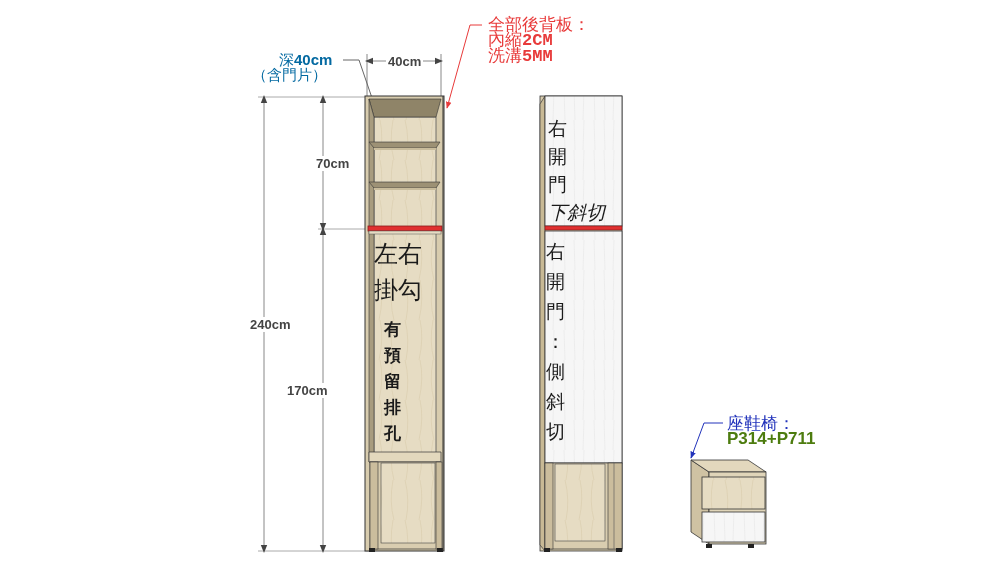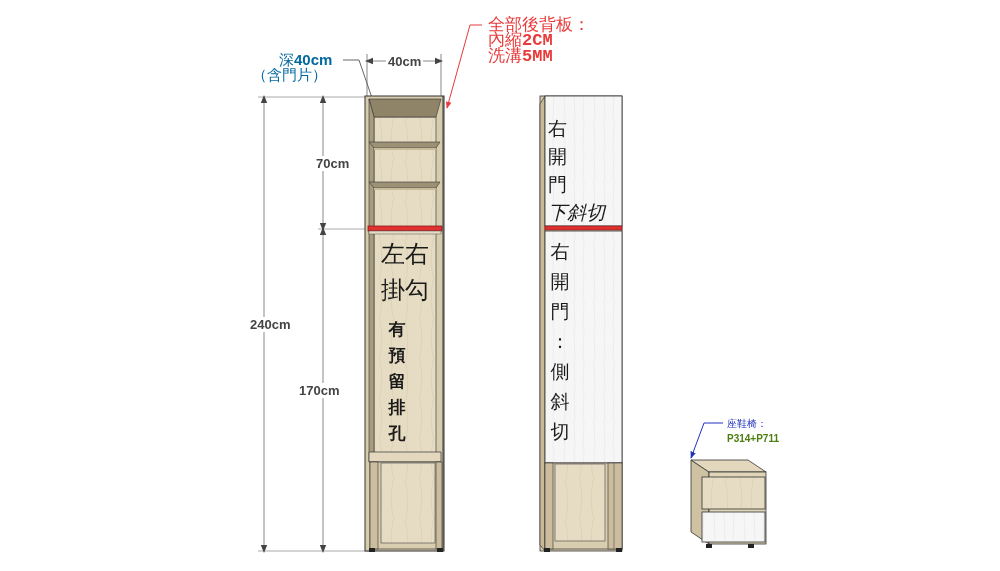--- a/index.html
+++ b/index.html
@@ -2,25 +2,25 @@
 <html><head>
 <meta charset="utf-8">
 <style>
   html, body { margin: 0; padding: 0; background: #ffffff; }
   body { width: 1000px; height: 571px; position: relative; overflow: hidden;
          font-family: "Liberation Sans", "DejaVu Sans", sans-serif; }
   .abs { position: absolute; }
   .dimtxt { position: absolute; font-size: 13px; font-weight: bold; color: #444; background: #fff; line-height: 15px; }
   .note-red { color: #e83a3a; font-size: 17px; line-height: 15px; font-family: "DejaVu Serif", serif; }
   .note-red b { font-family: Liberation Mono, monospace; font-weight: bold; }
-  .note-blue { color: #2233bb; font-size: 10px; line-height: 15px; font-family: "DejaVu Serif", serif; }
+  .note-blue { color: #2233bb; font-size: 17px; line-height: 15px; font-family: "DejaVu Serif", serif; }
   .note-blue b { font-family: "Liberation Sans", sans-serif; font-weight: bold; color: #4d7c0f; text-align: center; }
   .note-black { color: #0369a1; font-size: 15px; line-height: 15px; font-family: "DejaVu Serif", serif; }
   .note-black b { font-family: "Liberation Sans", sans-serif; font-weight: bold; }
-  .vtext { position: absolute; font-family: "DejaVu Sans", sans-serif; color: #1a1a1a; text-align: center; }
+  .vtext { position: absolute; font-family: "DejaVu Sans", sans-serif; color: #1a1a1a; text-align: left; }
   svg { position: absolute; left: 0; top: 0; }
 </style>
 </head>
 <body>
 
 <svg width="1000" height="571" viewBox="0 0 1000 571">
   <defs>
     <marker id="arr" viewBox="0 0 10 10" refX="5" refY="5" markerWidth="8" markerHeight="8" orient="auto-start-reverse">
       <path d="M0,1 L10,5 L0,9 z" fill="#444"></path>
     </marker>
@@ -120,21 +120,21 @@
 </svg>
 
 <div class="abs note-black" style="left:279px; top:52px;">
   <span>深</span><b>40cm</b>
 </div>
 <div class="abs note-black" style="left:252px; top:68px;text-align:right;">（含門片）</div>
 
 <div class="dimtxt" style="left:386px; top:54px; padding:0 2px;">40cm</div>
 <div class="dimtxt" style="left:250px; top:317px;">240cm</div>
 <div class="dimtxt" style="left:316px; top:156px;">70cm</div>
-<div class="dimtxt" style="left:299px; top:383px;">170cm</div>
+<div class="dimtxt" style="left:287px; top:383px;">170cm</div>
 
 <div class="abs note-red" style="left:488px; top:17px;">
   <div>全部後背板：</div>
   <div><span>內縮</span><b>2CM</b></div>
   <div><span>洗溝</span><b>5MM</b></div>
 </div>
 
 <div class="vtext" style="left:374px; top:236px; width:62px; font-size:24px; line-height:36px;">
   <div><span>左</span><span>右</span></div>
   <div><span>掛</span><span>勾</span></div>

